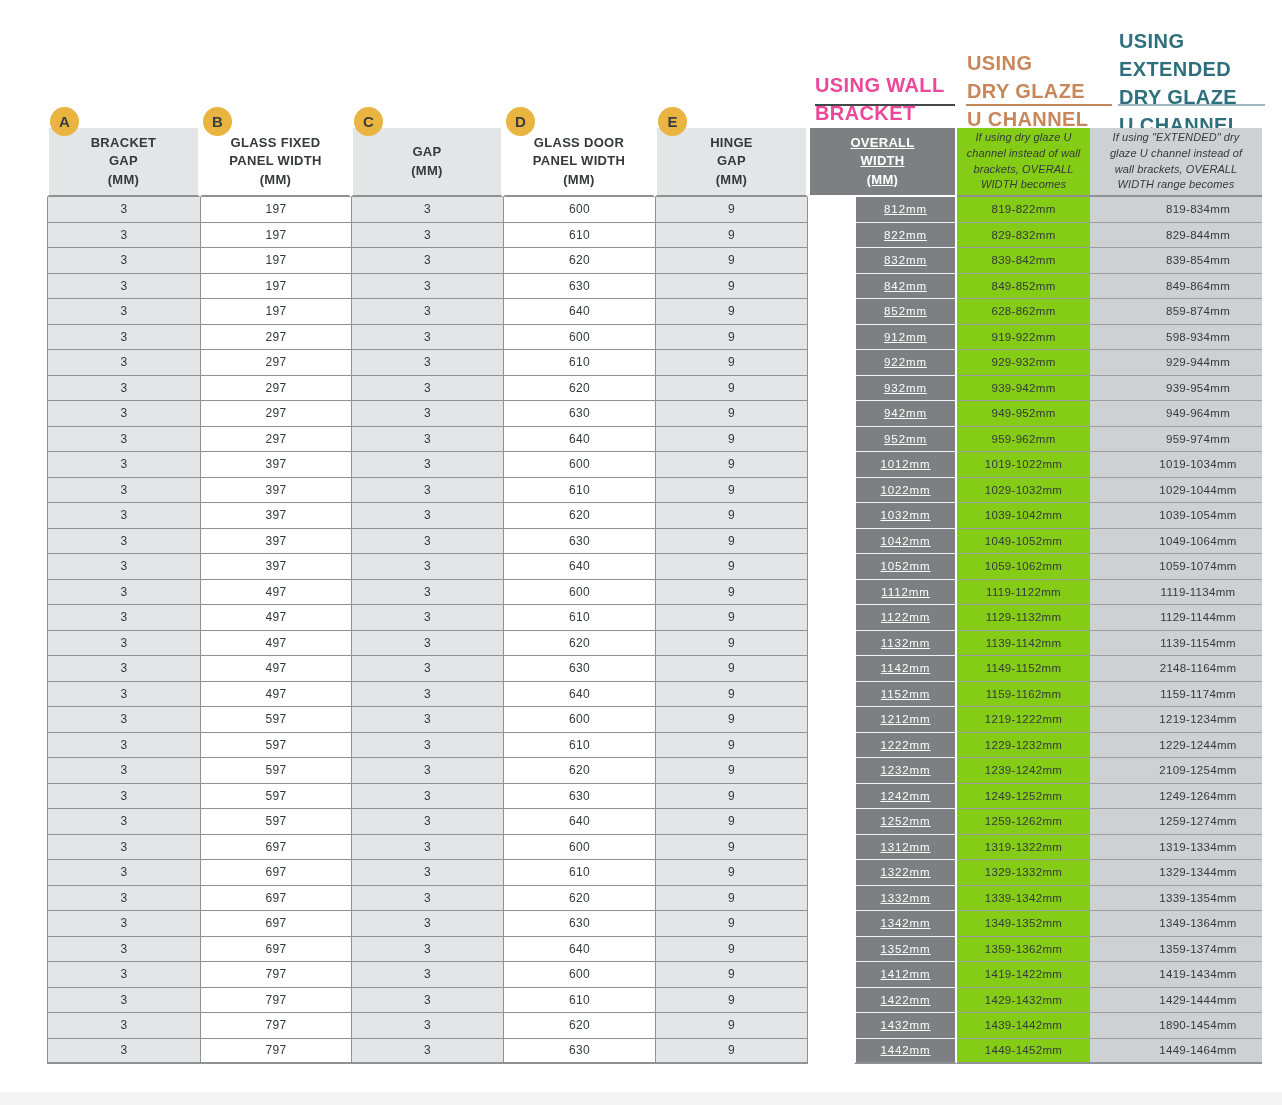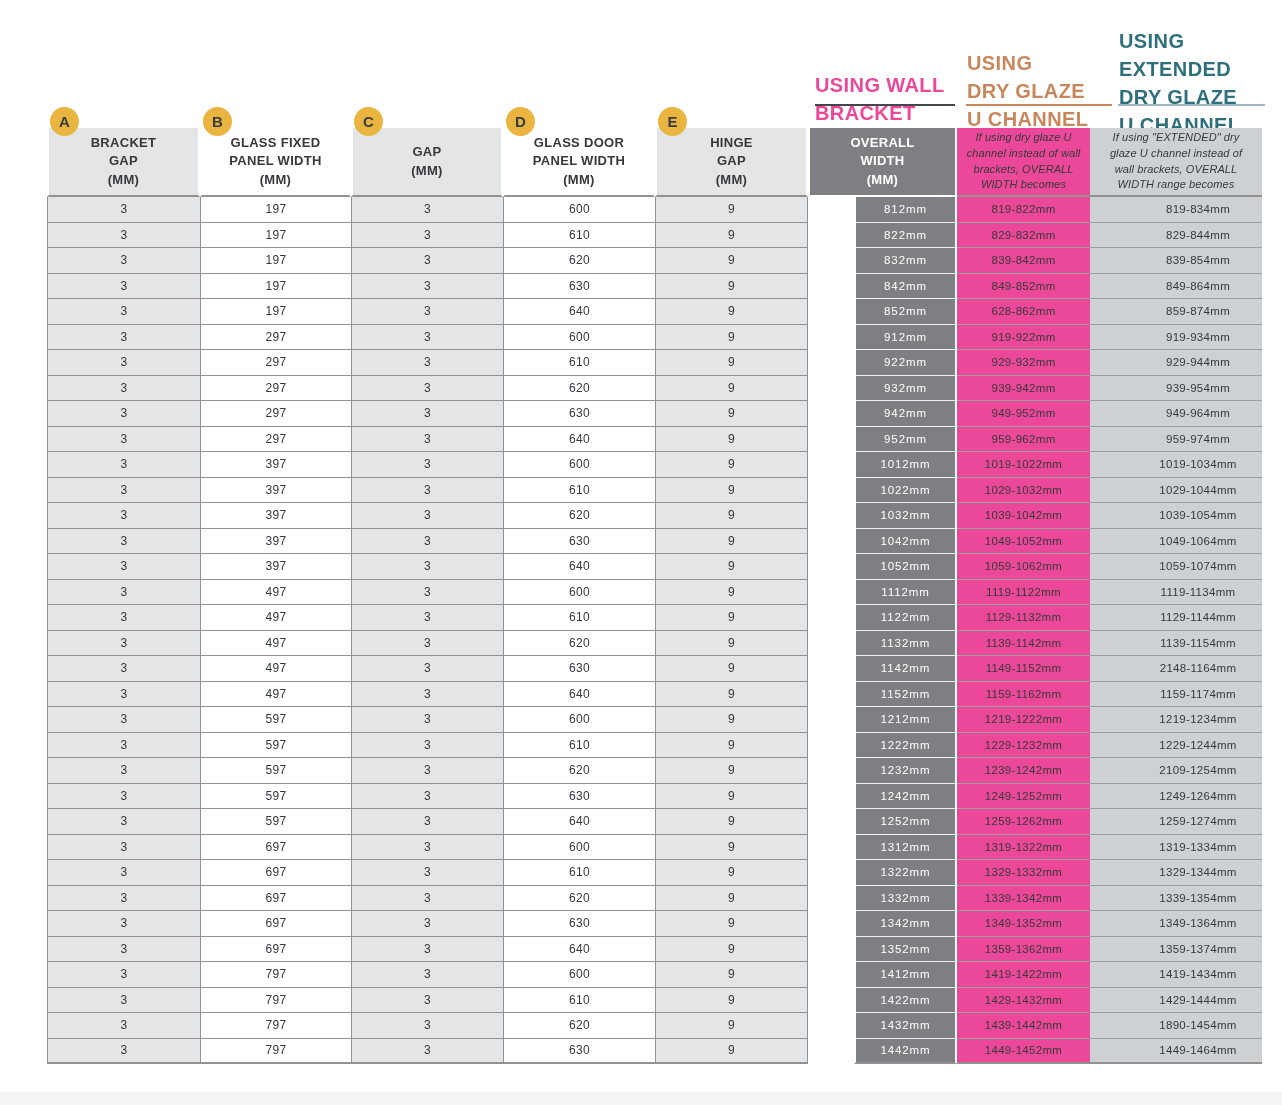--- a/index.html
+++ b/index.html
@@ -43,27 +43,27 @@
   .cell.h.note {
     font-weight:normal; font-style:italic; font-size:11px; line-height:1.45;
     white-space:normal; padding:0 9px; letter-spacing:0.1px;
   }
   
   .cell.d { font-size:12px; letter-spacing:0.4px; border-bottom:1.5px solid #8f9193; }
   
   .c0, .c2, .c4 { background:#e4e5e7; }
   .c1, .c3 { background:#ffffff; }
   .c5 { background:#7d7f82; color:#ffffff; }
-  .c6 { background:#ec4899; }
+  .c6 { background:#84cc16; }
   .c7 { background:#cdd1d4;padding-left:44px; }
   
   .cell.d.c0, .cell.d.c1, .cell.d.c2, .cell.d.c3, .cell.d.c4 { border-left:1.5px solid #8f9193; }
   .cell.d.c4 { border-right:1.5px solid #8f9193; }
   
-  .cell.c5 { border-left:2.5px solid #ffffff; border-right:2.5px solid #ffffff; }
+  .cell.c5 { border-left:2.5px solid #ffffff; border-right:2.5px solid #ffffff;text-decoration:underline; }
   .cell.d.c5 { border-bottom:1.5px solid #f3f3f3; font-size:11.5px; letter-spacing:0.9px;margin-left:46px; }
   .cell.d.c6, .cell.d.c7 { font-size:11.5px; letter-spacing:0.3px; border-bottom:1.5px solid #9b9da0; }
   .cell.h.c5 { border-bottom:2px solid #ffffff; }
   
   .sheet-table > .cell:nth-last-child(-n+8) { border-bottom:2px solid #8f9193; }
 
   
   .badge {
     position:absolute; top:-21px; width:29px; height:29px; border-radius:50%;
     background:#eab440; color:#3a3d40; font-weight:bold; font-size:15px;
@@ -164,21 +164,21 @@
         <div class="cell d c5">852mm</div>
         <div class="cell d c6">628-862mm</div>
         <div class="cell d c7">859-874mm</div>
         <div class="cell d c0">3</div>
         <div class="cell d c1">297</div>
         <div class="cell d c2">3</div>
         <div class="cell d c3">600</div>
         <div class="cell d c4">9</div>
         <div class="cell d c5">912mm</div>
         <div class="cell d c6">919-922mm</div>
-        <div class="cell d c7">919-934mm</div>
+        <div class="cell d c7">598-934mm</div>
         <div class="cell d c0">3</div>
         <div class="cell d c1">297</div>
         <div class="cell d c2">3</div>
         <div class="cell d c3">610</div>
         <div class="cell d c4">9</div>
         <div class="cell d c5">922mm</div>
         <div class="cell d c6">929-932mm</div>
         <div class="cell d c7">929-944mm</div>
         <div class="cell d c0">3</div>
         <div class="cell d c1">297</div>

